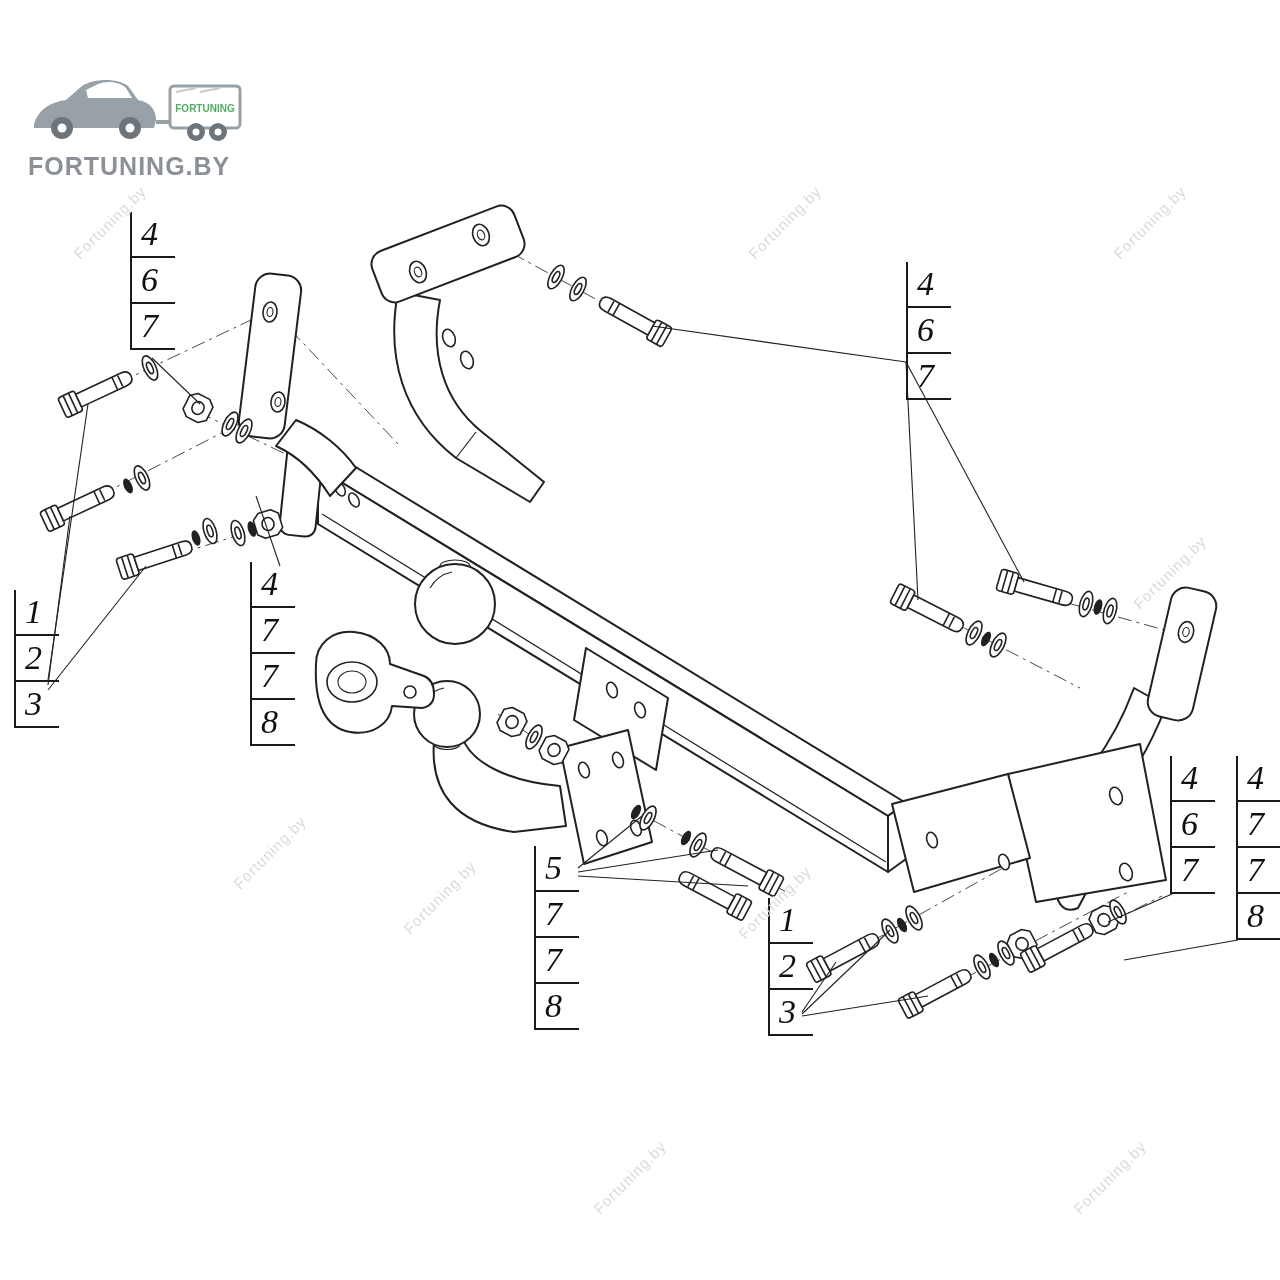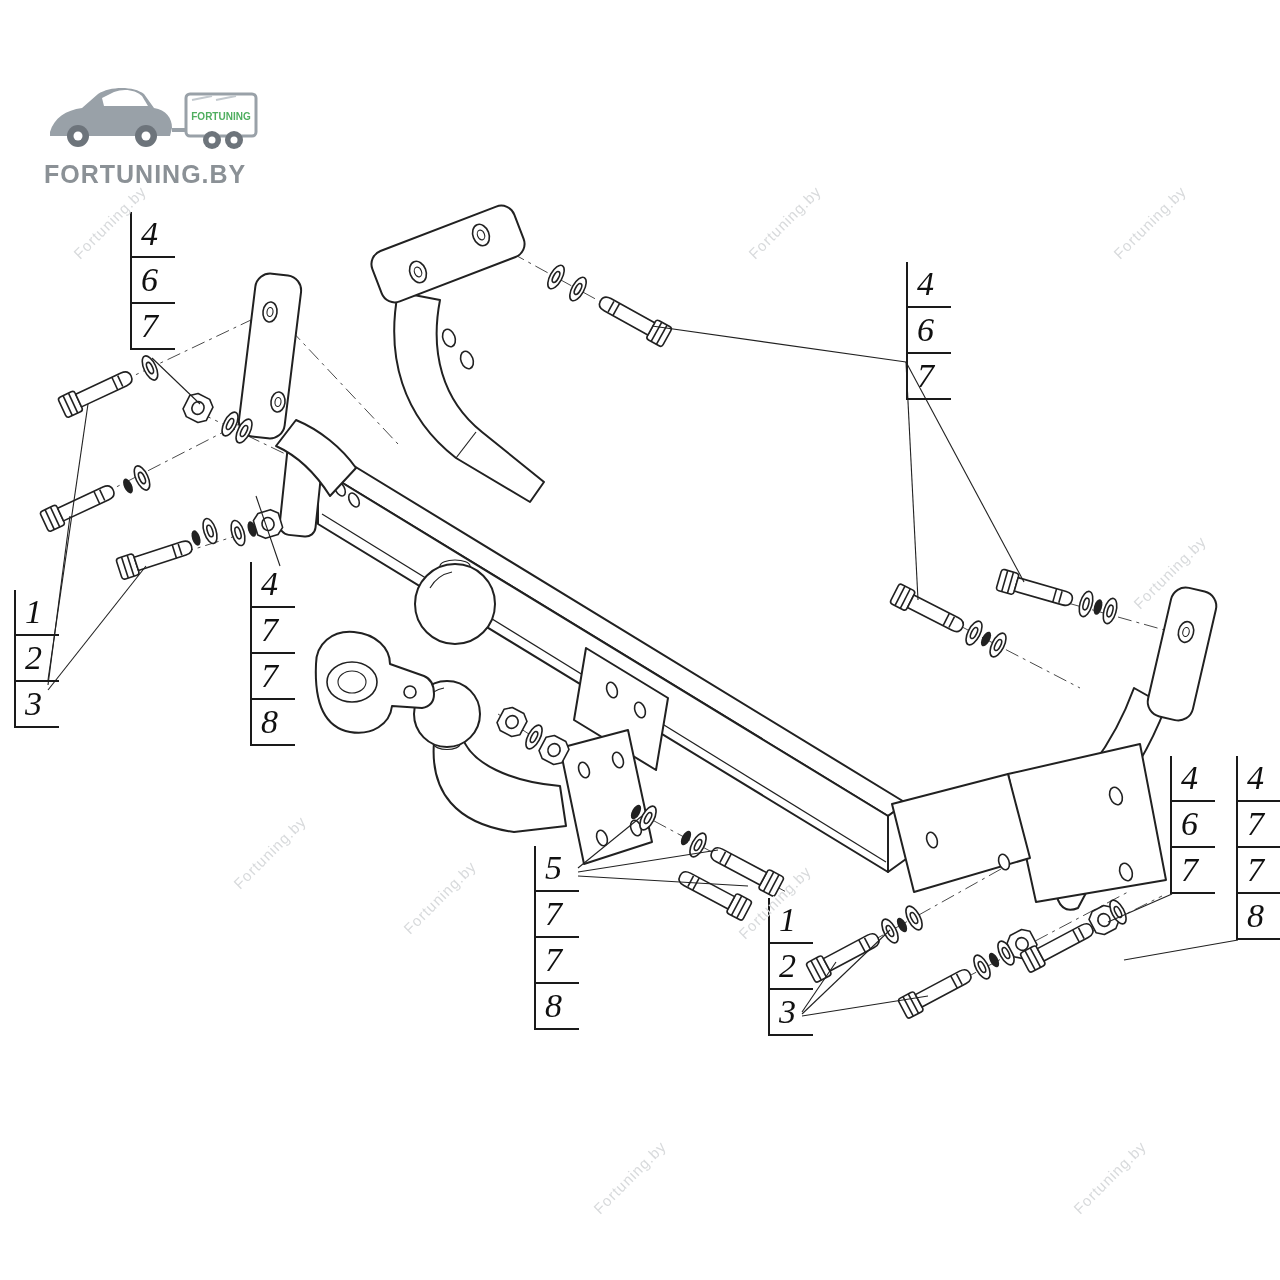--- a/index.html
+++ b/index.html
@@ -17,21 +17,21 @@
   .ld{stroke:#212121;stroke-width:1.1;fill:none;}
   .fast{fill:#ffffff;stroke:#212121;stroke-width:1.6;stroke-linejoin:round;}
   .fastfill{fill:#212121;stroke:none;}
   
   .callout{position:absolute;display:flex;flex-direction:column;border-left:2px solid #1a1a1a;}
   .co-num{
     font-family:"Liberation Serif",serif;font-style:italic;font-size:34px;color:#101010;
     line-height:44px;border-bottom:2px solid #1a1a1a;padding:0 12px 0 9px;min-width:22px;
   }
   
-  .logo{position:absolute;left:28px;top:60px;width:215px;margin-left:16px;}
+  .logo{position:absolute;left:28px;top:52px;width:215px;}
   .logo .brand{
     margin-top:4px;font-size:25px;font-weight:bold;color:#8b9196;letter-spacing:1px;
   }
   
   .wm{
     position:absolute;color:#d8dadc;font-size:15px;letter-spacing:1px;
     transform:rotate(-45deg);transform-origin:left top;white-space:nowrap;user-select:none;
   }
 </style>
 </head>

